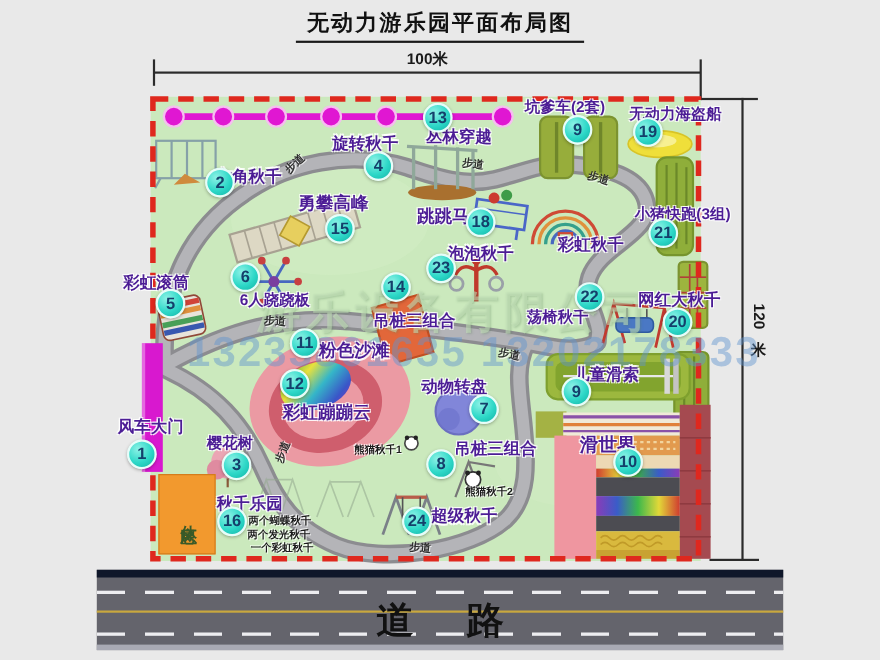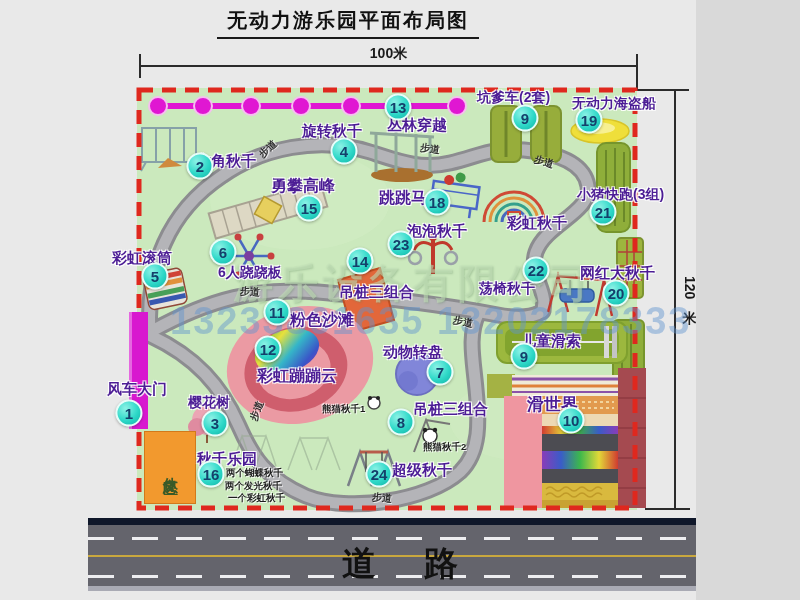--- a/index.html
+++ b/index.html
@@ -1,16 +1,16 @@
 <!DOCTYPE html>
 <html style="--map_green: #cbe9bd; --border_red: #df281e; --badge_teal: #2ed8c8; --gate_magenta: #d818cf; --path_gray: #a9a9ad; --road_asphalt: #64646c; --accent_orange: #f2992e; --olive_green: #97ad3b; --lane_yellow: #c9a83e; --watermark_blue: #6094d0;"><head>
 <meta charset="utf-8">
 <style>
   html,body{margin:0;padding:0;background:#d9d9d9;}
-  #stage{position:relative;width:696px;height:600px;background:#e9e9e9;overflow:hidden;
+  #stage{position:relative;width:800px;height:600px;background:#e9e9e9;overflow:hidden;
          font-family:"Liberation Sans","DejaVu Sans",sans-serif;}
   
   .title-wrap{position:absolute;left:0;top:6px;width:100%;text-align:center;}
   .title-wrap span{display:inline-block;font-size:20px;font-weight:bold;color:#111;
                    letter-spacing:2px;border-bottom:2px solid #1a1a1a;padding:1px 10px 3px;}
   
   .dim{position:absolute;background:#2b2b2b;}
   .dim-label{position:absolute;font-size:14px;font-weight:bold;color:#1a1a1a;}
   .dim-label.vert{writing-mode:vertical-rl;text-orientation:mixed;}
   
@@ -372,21 +372,21 @@
       <div class="badge" style="left: 277px; top: 312px;">11</div>
       <div class="lbl" style="left: 257px; top: 367px; font-size: 16px;">彩虹蹦蹦云</div>
       <div class="badge" style="left: 268px; top: 349px;">12</div>
       <div class="lbl" style="left: 387px; top: 117px; font-size: 15px;">丛林穿越</div>
       <div class="badge" style="left: 398px; top: 107px;">13</div>
       <div class="lbl" style="left: 339px; top: 284px; font-size: 15px;">吊桩三组合</div>
       <div class="badge" style="left: 360px; top: 261px;">14</div>
       <div class="lbl" style="left: 271px; top: 177px; font-size: 16px;">勇攀高峰</div>
       <div class="badge" style="left: 309px; top: 208px;">15</div>
       <div class="lbl" style="left: 197px; top: 451px; font-size: 15px;">秋千乐园</div>
-      <div class="badge" style="left: 211px; top: 474px; border-radius: 13px;">16</div>
+      <div class="badge" style="left: 211px; top: 474px;">16</div>
       <div class="lbl" style="left: 477px; top: 90px; font-size: 14px;">坑爹车(2套)</div>
       <div class="badge" style="left: 525px; top: 118px;">9</div>
       <div class="lbl" style="left: 379px; top: 189px; font-size: 16px;">跳跳马</div>
       <div class="badge" style="left: 437px; top: 202px;">18</div>
       <div class="lbl" style="left: 572px; top: 96px; font-size: 14px;">无动力海盗船</div>
       <div class="badge" style="left: 589px; top: 120px;">19</div>
       <div class="lbl" style="left: 580px; top: 265px; font-size: 15px;">网红大秋千</div>
       <div class="badge" style="left: 616px; top: 293px;">20</div>
       <div class="lbl" style="left: 577px; top: 187px; font-size: 14px;">小猪快跑(3组)</div>
       <div class="badge" style="left: 603px; top: 212px;">21</div>

